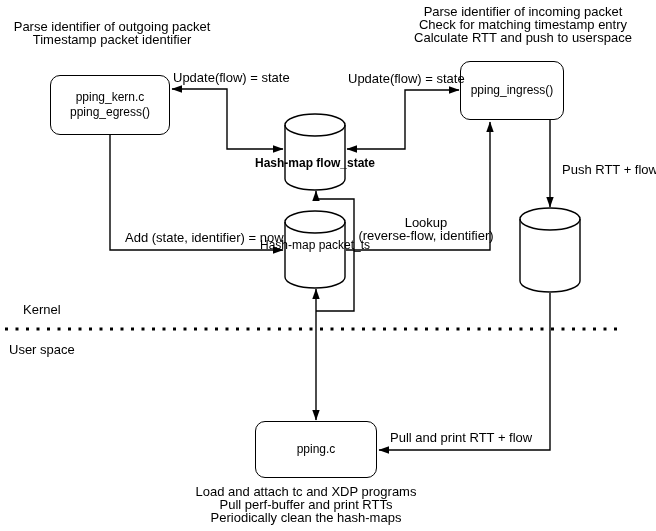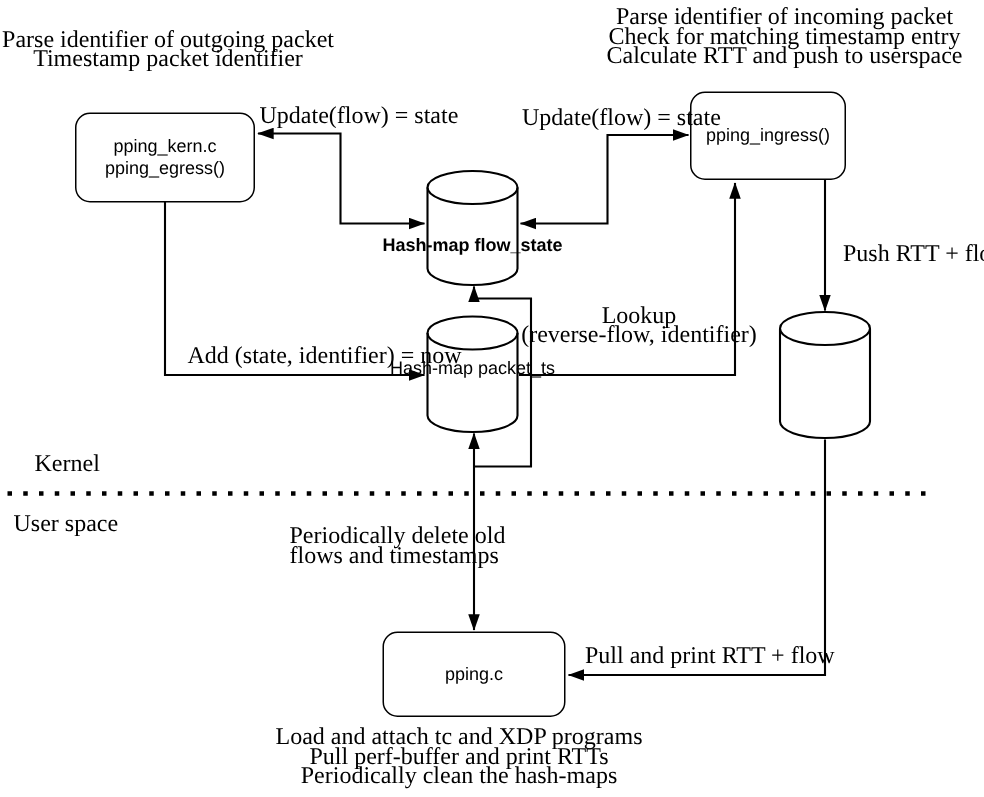--- a/index.html
+++ b/index.html
@@ -34,24 +34,23 @@
     text-align: center;
     font-size: 12px;
     line-height: 15px;
     white-space: nowrap;
   }
   #box-egress  { left: 50px;  top: 59px;  width: 120px; height: 60px; margin-top: 16px; }
   #box-ingress { left: 460px; top: 61px;  width: 104px; height: 59px; }
   #box-pping   { left: 255px; top: 421px; width: 122px; height: 57px; }
   .label {
     position: absolute;
-    font-size: 16px;
+    font-size: 13px;
     line-height: 13px;
     white-space: nowrap;
-    font-family: Liberation Serif, serif;
   }
   .centered {
     transform: translateX(-50%);
     text-align: center;
   }
   .label span { display: block; }
   .cyl-label {
     position: absolute;
     font-size: 12px;
     line-height: 14px;
@@ -128,27 +127,23 @@
   </div>
   <div class="label centered" style="left:306px; top:485px;">
     <span>Load and attach tc and XDP programs</span>
     <span>Pull perf-buffer and print RTTs</span>
     <span>Periodically clean the hash-maps</span>
   </div>
 
   <div class="label" style="left:173px; top:71px;">Update(flow) = state</div>
   <div class="label" style="left:348px; top:72px;">Update(flow) = state</div>
   <div class="label" style="left:125px; top:231px;">Add (state, identifier) = now</div>
-  <div class="label centered" style="left:426px; top:204px;">
+  <div class="label centered" style="left:426px; top:216px;">
     <span>Lookup</span>
     <span>(reverse-flow, identifier)</span>
   </div>
   <div class="label" style="left:562px; top:163px;">Push RTT + flow</div>
   <div class="label" style="left:390px; top:431px;">Pull and print RTT + flow</div>
-  <div class="label" style="left:193px; top:351px;">
-    <span>Periodically delete old</span>
-    <span>flows and timestamps</span>
-  </div>
 
   <div class="label" style="left:23px; top:303px;">Kernel</div>
   <div class="label" style="left:9px; top:343px;">User space</div>
 
 </div>
 
 </body></html>

